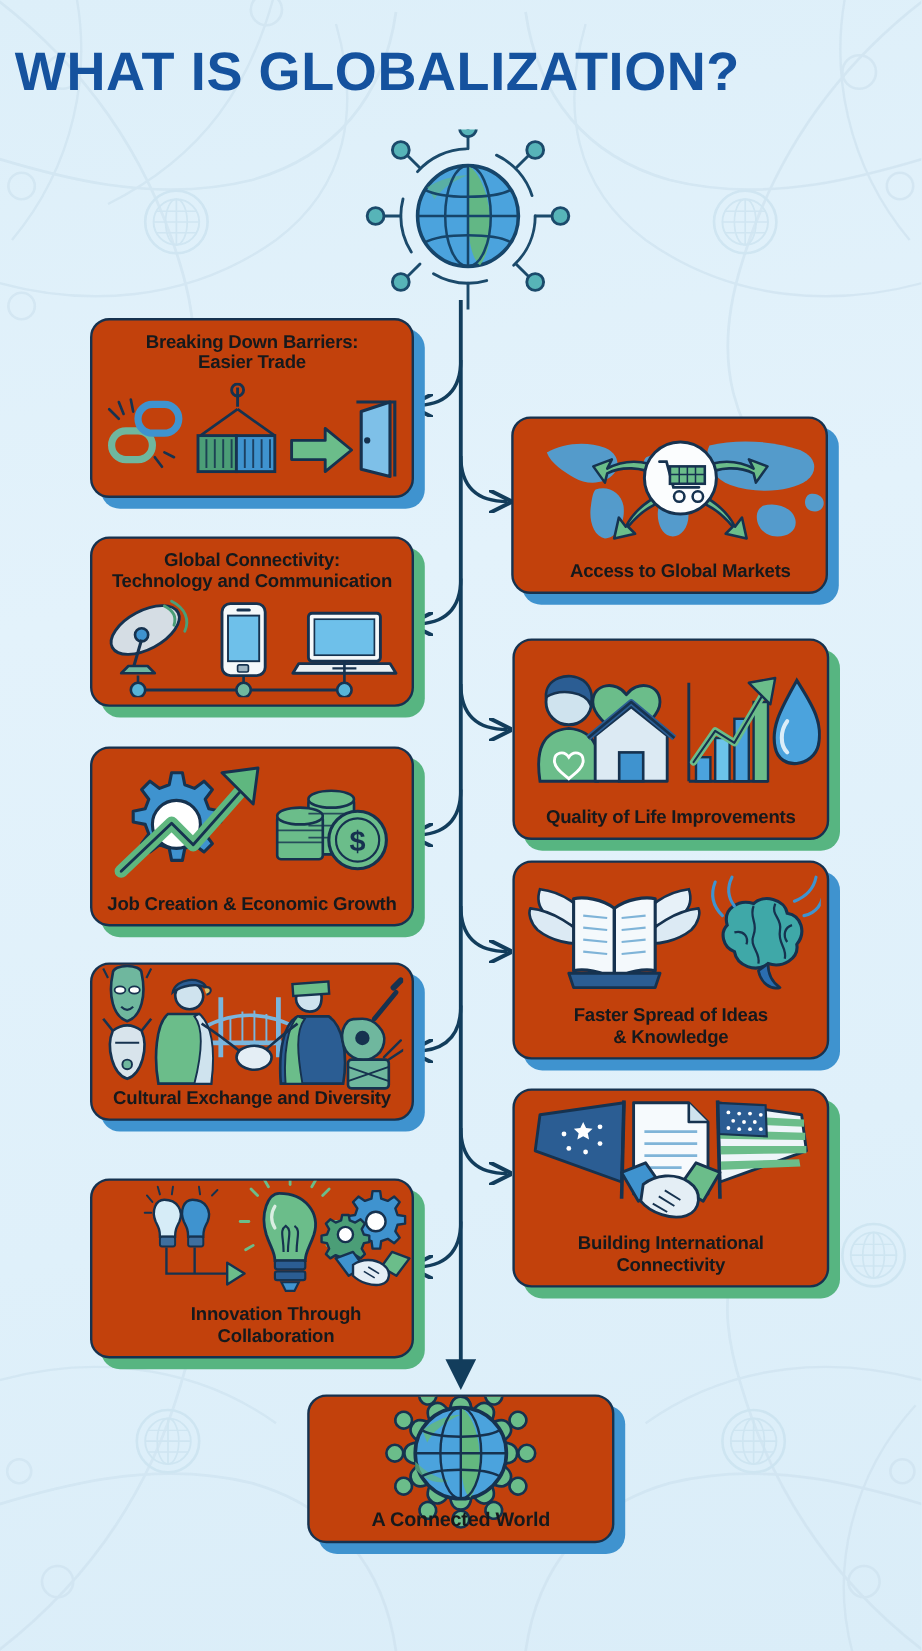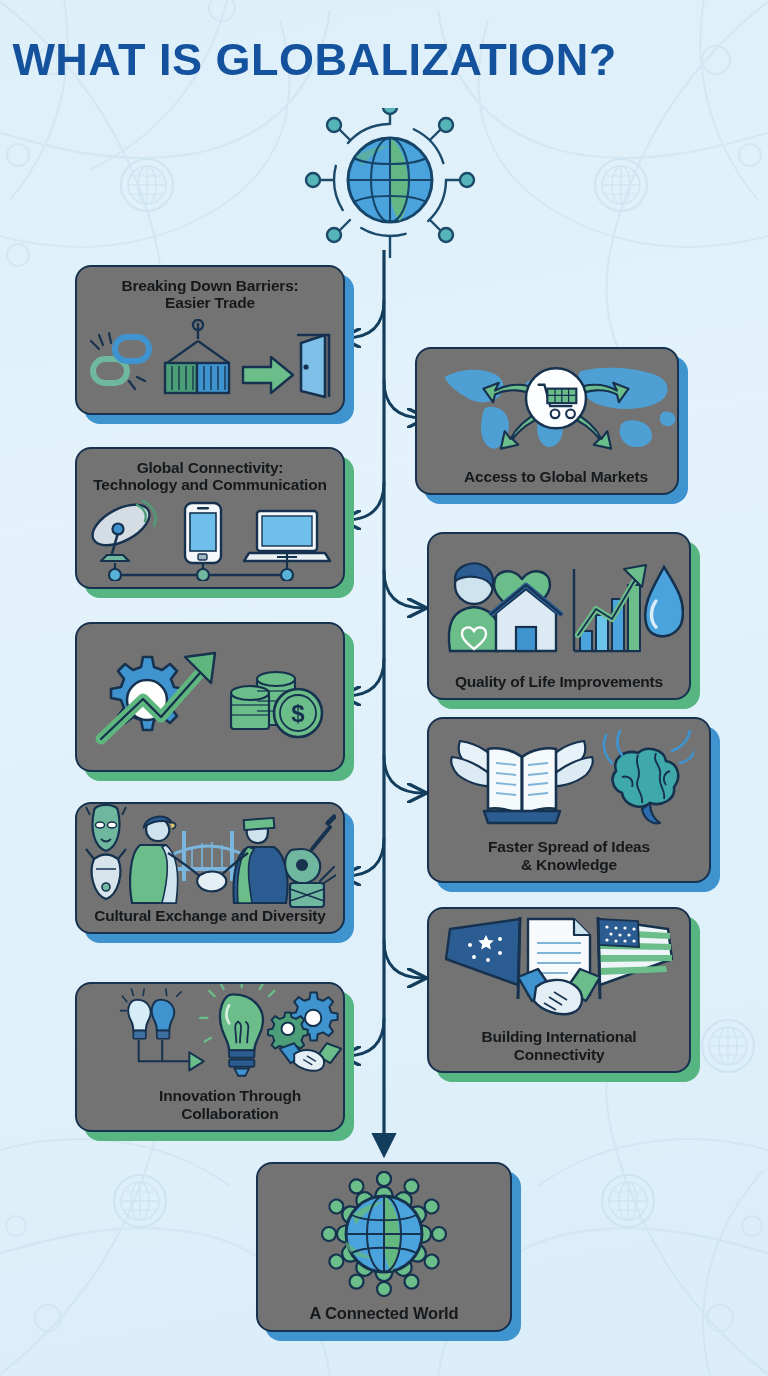--- a/index.html
+++ b/index.html
@@ -62,21 +62,21 @@
     left: 304px;
     top: 108px;
     width: 172px;
     height: 150px;
     z-index: 6;
   }
 
   
   .card {
     position: absolute;
-    background: #737373;
+    background: #c2410c;
     border: 2.5px solid #16324f;
     border-radius: 16px;
     z-index: 7;
     display: flex;
     flex-direction: column;
     align-items: center;
     overflow: hidden;
   }
   .card.shadow-blue  { box-shadow: 9px 9px 0 0 #3f93cf; }
   .card.shadow-green { box-shadow: 9px 9px 0 0 #57b581; }
@@ -376,20 +376,21 @@
           </g>
         </g>
 
         <g>
           <circle cx="213" cy="70" r="24" fill="#6bbd8a" stroke="#16324f" stroke-width="2.6"></circle>
           <circle cx="213" cy="70" r="18" fill="none" stroke="#16324f" stroke-width="1.8"></circle>
           <text x="213" y="79" text-anchor="middle" font-family="Liberation Sans, sans-serif" font-size="24" font-weight="bold" fill="#16324f">$</text>
         </g>
       </svg>
     </div>
+    <div class="card-label">Job Creation &amp; Economic Growth</div>
   </div>
 
   <div class="card shadow-blue label-bottom" style="left:75px; top:802px; width:270px; height:132px;">
     <div class="card-art">
       <svg width="252" height="108" viewBox="0 0 252 108">
 
         <g>
           <path d="M10 10 C10 2 34 2 34 10 C38 28 34 46 22 50 C10 46 6 28 10 10 Z" fill="#6fb79e" stroke="#16324f" stroke-width="2.2"></path>
           <ellipse cx="16" cy="24" rx="4.5" ry="3" fill="#fff" stroke="#16324f" stroke-width="1.5"></ellipse>
           <ellipse cx="28" cy="24" rx="4.5" ry="3" fill="#fff" stroke="#16324f" stroke-width="1.5"></ellipse>
@@ -506,21 +507,21 @@
           <g stroke="#16324f" stroke-width="1.5">
             <line x1="206" y1="80" x2="216" y2="86"></line>
               <line x1="210" y1="76" x2="220" y2="82"></line>
           </g>
         </g>
       </svg>
     </div>
     <div class="card-label">Innovation Through Collaboration</div>
   </div>
 
-  <div class="card shadow-blue label-bottom" style="left:415px; top:347px; width:264px; height:148px;padding-left:18px;">
+  <div class="card shadow-blue label-bottom" style="left:426px; top:347px; width:264px; height:148px;padding-left:18px;">
     <div class="card-art">
       <svg width="250" height="104" viewBox="0 0 250 104">
         <g fill="#4ba3dd" opacity="0.92">
           <path d="M10 20 C24 12 44 10 60 16 C70 20 74 30 68 38 C60 48 44 48 34 42 C24 36 14 30 10 20 Z"></path>
           <path d="M52 52 C62 48 74 54 76 66 C78 80 70 94 60 94 C50 92 46 78 48 66 C49 58 50 54 52 52 Z"></path>
           <path d="M96 24 C112 18 130 22 136 32 C140 42 132 52 120 54 C108 56 98 48 94 38 C92 32 93 26 96 24 Z"></path>
           <path d="M112 58 C122 54 132 62 132 74 C132 86 124 94 116 92 C108 90 104 78 106 68 C107 62 109 60 112 58 Z"></path>
           <path d="M150 14 C174 8 206 10 228 18 C242 24 244 36 234 44 C220 54 190 56 168 48 C152 42 144 26 150 14 Z"></path>
           <path d="M196 66 C208 62 222 68 224 78 C226 88 216 94 204 92 C194 90 188 78 192 70 C193 68 195 67 196 66 Z"></path>
           <path d="M236 56 C244 54 250 60 248 66 C246 72 238 72 234 68 C231 64 232 58 236 56 Z"></path>
@@ -587,21 +588,21 @@
 
         <g>
           <path d="M230 16 C244 38 252 52 248 70 C244 88 216 92 212 72 C208 54 218 38 230 16 Z" fill="#4ba3dd" stroke="#16324f" stroke-width="2.6"></path>
           <path d="M222 50 C216 58 216 70 222 76" fill="none" stroke="#ffffff" stroke-width="3.4" opacity="0.8" stroke-linecap="round"></path>
         </g>
       </svg>
     </div>
     <div class="card-label">Quality of Life Improvements</div>
   </div>
 
-  <div class="card shadow-blue label-bottom" style="left:427px; top:717px; width:284px; height:166px;">
+  <div class="card shadow-blue label-bottom" style="left:427px; top:717px; width:264px; height:166px;">
     <div class="card-art">
       <svg width="250" height="104" viewBox="0 0 250 104">
 
         <g>
           <path d="M16 14 C34 16 52 28 60 44 C48 48 30 42 20 34 C14 28 14 20 16 14 Z" fill="#e7f1f8" stroke="#16324f" stroke-width="2.2"></path>
           <path d="M8 30 C26 32 46 44 56 58 C42 62 24 56 14 48 C8 42 6 34 8 30 Z" fill="#dceaf4" stroke="#16324f" stroke-width="2.2"></path>
           <path d="M140 14 C122 16 104 28 96 44 C108 48 126 42 136 34 C142 28 142 20 140 14 Z" fill="#e7f1f8" stroke="#16324f" stroke-width="2.2"></path>
           <path d="M148 30 C130 32 110 44 100 58 C114 62 132 56 142 48 C148 42 150 34 148 30 Z" fill="#dceaf4" stroke="#16324f" stroke-width="2.2"></path>
           <path d="M78 30 C68 22 52 20 44 22 L44 82 C52 80 68 82 78 90 Z" fill="#f4f9fc" stroke="#16324f" stroke-width="2.6" stroke-linejoin="round"></path>
           <path d="M78 30 C88 22 104 20 112 22 L112 82 C104 80 88 82 78 90 Z" fill="#f4f9fc" stroke="#16324f" stroke-width="2.6" stroke-linejoin="round"></path>
@@ -707,21 +708,21 @@
           </g>
         </g>
       </svg>
     </div>
     <div class="card-label">
       <div>Building International</div>
       <div>Connectivity</div>
     </div>
   </div>
 
-  <div class="card shadow-blue label-bottom bottom-card" style="left:256px; top:1162px; width:256px; height:170px;">
+  <div class="card shadow-blue label-bottom bottom-card" style="left:256px; top:1162px; width:256px; height:124px;">
     <div class="card-art">
       <svg width="156" height="126" viewBox="0 0 156 126">
         <g id="ppl">
           <g transform="translate(78,8)">
             <circle cx="0" cy="0" r="7" fill="#6bbd8a" stroke="#16324f" stroke-width="2.2"></circle>
             <path d="M-9 22 C-9 10 -4 8 0 8 C4 8 9 10 9 22 Z" fill="#6bbd8a" stroke="#16324f" stroke-width="2.2" stroke-linejoin="round"></path>
           </g>
         </g>
         <use href="#ppl"></use>
         <g transform="rotate(30 78 63)">

